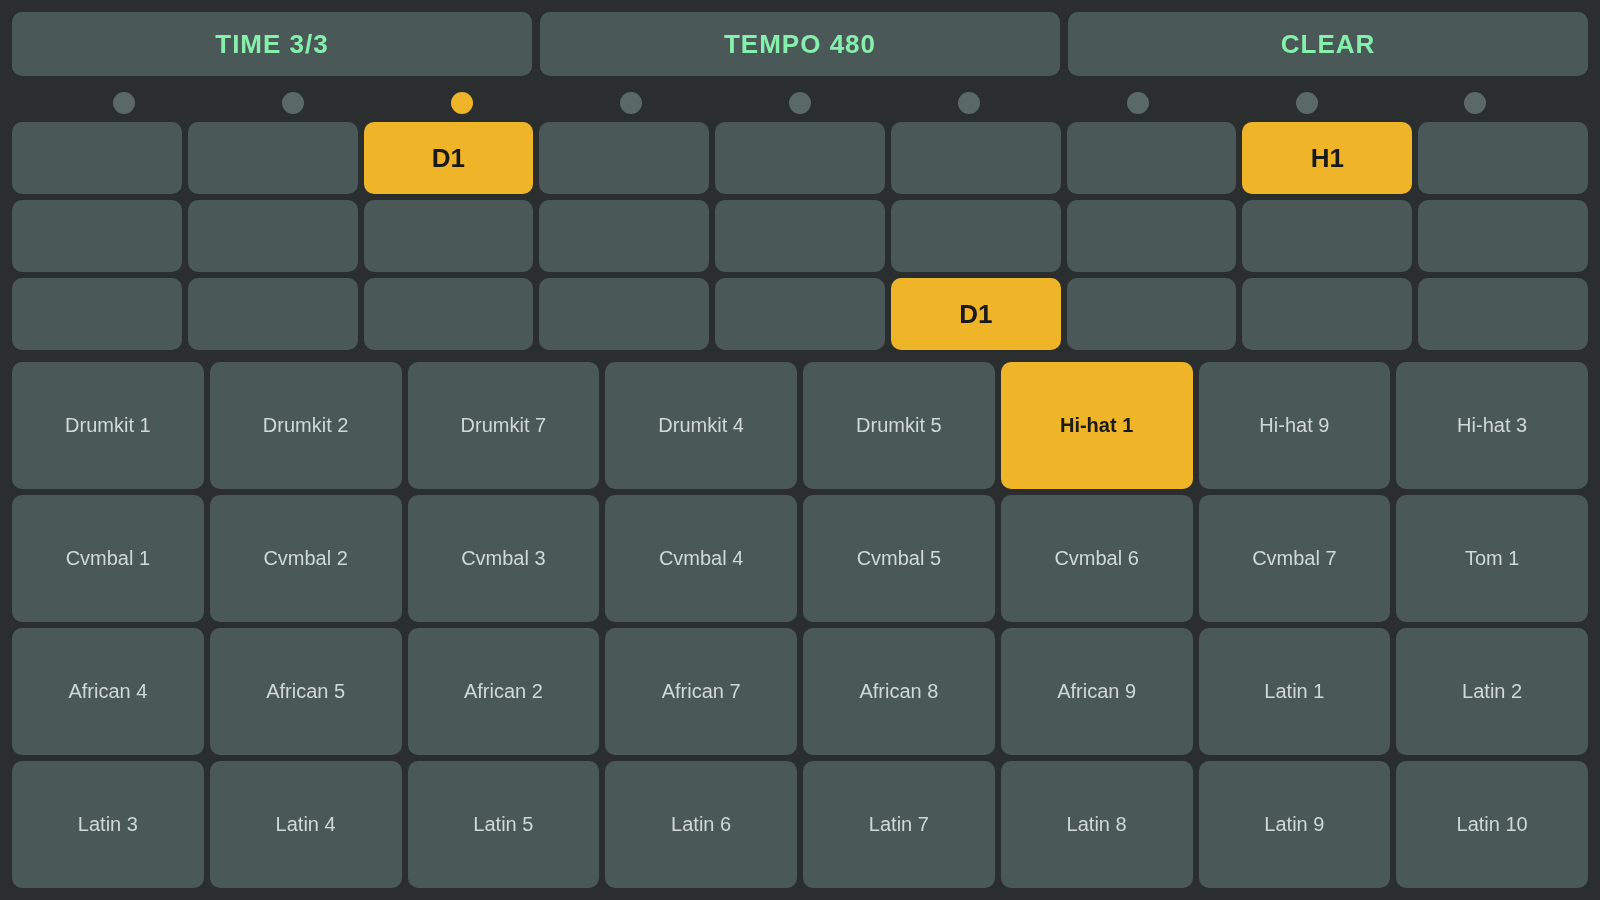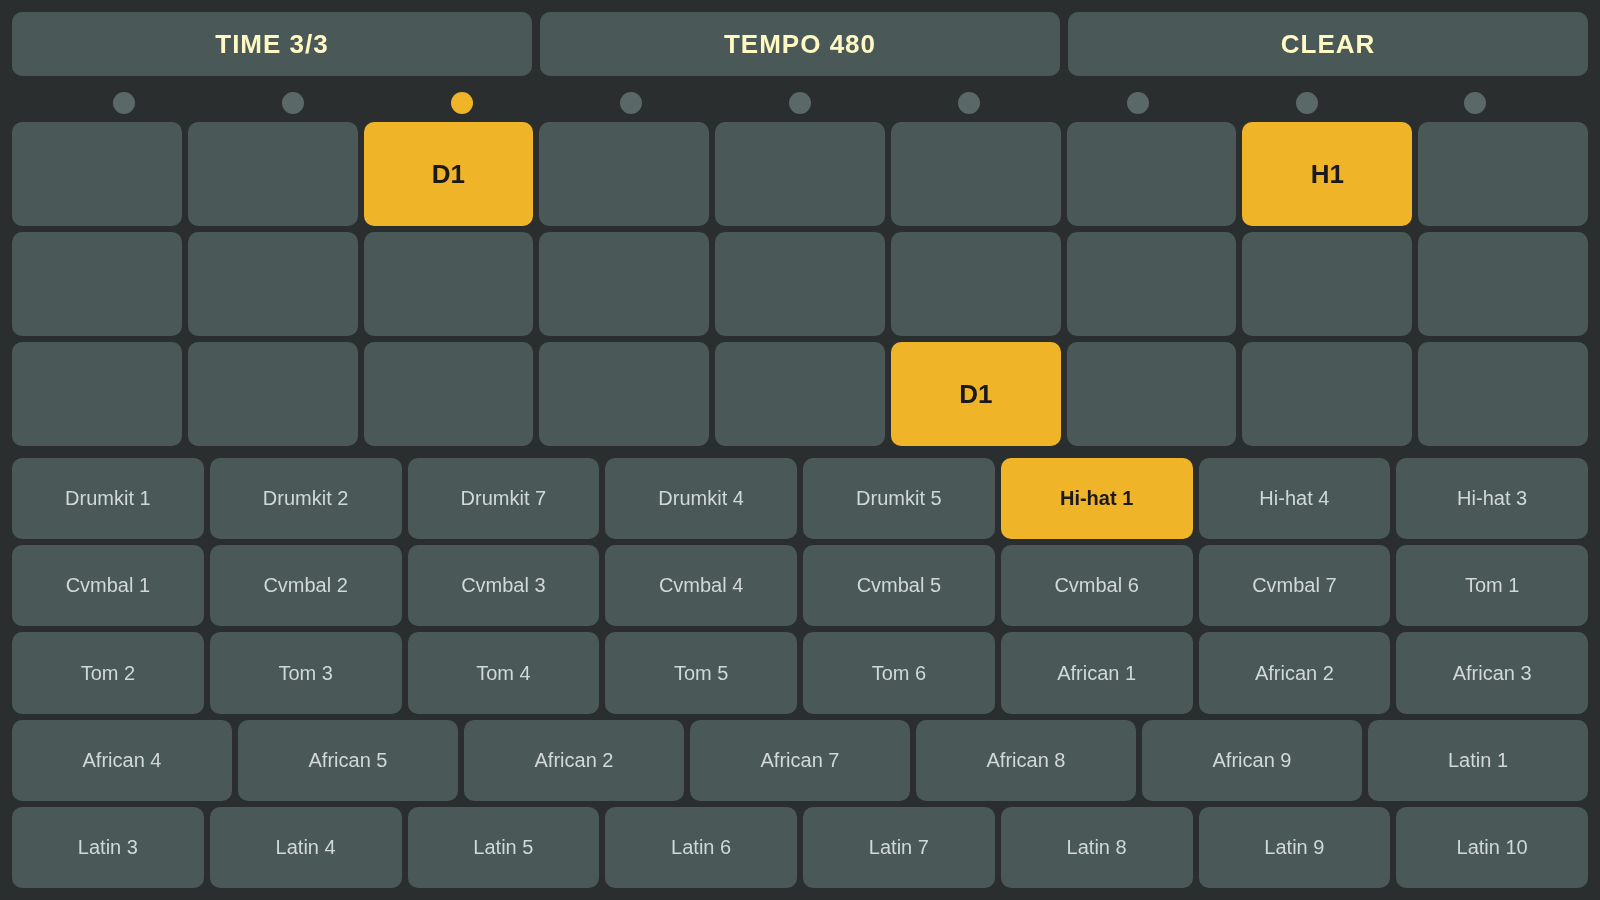--- a/index.html
+++ b/index.html
@@ -19,21 +19,21 @@
       gap: 8px;
       padding: 12px 12px 8px 12px;
       background: #2a2e2e;
     }
     .top-btn {
       flex: 1;
       height: 64px;
       background: #4a5858;
       border: none;
       border-radius: 10px;
-      color: #fef9c3;
+      color: #86efac;
       font-size: 26px;
       font-weight: 600;
       letter-spacing: 1px;
       cursor: pointer;
     }
 
     
     .dots-row {
       display: flex;
       align-items: center;
@@ -57,21 +57,21 @@
       flex-direction: column;
       gap: 6px;
       padding: 0 12px 8px 12px;
     }
     .grid-row {
       display: flex;
       gap: 6px;
     }
     .grid-cell {
       flex: 1;
-      height: 104px;
+      height: 72px;
       background: #4a5858;
       border: none;
       border-radius: 10px;
       cursor: pointer;
       display: flex;
       align-items: center;
       justify-content: center;
       color: #1a1a1a;
       font-size: 26px;
       font-weight: 700;
@@ -172,51 +172,42 @@
   </div>
 
 <div class="sound-grid">
 <div class="sound-row">
       <button class="sound-btn">Drumkit 1</button>
       <button class="sound-btn">Drumkit 2</button>
       <button class="sound-btn">Drumkit 7</button>
       <button class="sound-btn">Drumkit 4</button>
       <button class="sound-btn">Drumkit 5</button>
       <button class="sound-btn active">Hi-hat 1</button>
-      <button class="sound-btn">Hi-hat 4</button>
+      <button class="sound-btn">Hi-hat 9</button>
       <button class="sound-btn">Hi-hat 3</button>
     </div>
     <div class="sound-row">
       <button class="sound-btn">Cvmbal 1</button>
       <button class="sound-btn">Cvmbal 2</button>
       <button class="sound-btn">Cvmbal 3</button>
       <button class="sound-btn">Cvmbal 4</button>
       <button class="sound-btn">Cvmbal 5</button>
       <button class="sound-btn">Cvmbal 6</button>
       <button class="sound-btn">Cvmbal 7</button>
       <button class="sound-btn">Tom 1</button>
     </div>
     <div class="sound-row">
-      <button class="sound-btn">Tom 2</button>
-      <button class="sound-btn">Tom 3</button>
-      <button class="sound-btn">Tom 4</button>
-      <button class="sound-btn">Tom 5</button>
-      <button class="sound-btn">Tom 6</button>
-      <button class="sound-btn">African 1</button>
-      <button class="sound-btn">African 2</button>
-      <button class="sound-btn">African 3</button>
-    </div>
-    <div class="sound-row">
       <button class="sound-btn">African 4</button>
       <button class="sound-btn">African 5</button>
       <button class="sound-btn">African 2</button>
       <button class="sound-btn">African 7</button>
       <button class="sound-btn">African 8</button>
       <button class="sound-btn">African 9</button>
       <button class="sound-btn">Latin 1</button>
+      <button class="sound-btn">Latin 2</button>
     </div>
     <div class="sound-row">
       <button class="sound-btn">Latin 3</button>
       <button class="sound-btn">Latin 4</button>
       <button class="sound-btn">Latin 5</button>
       <button class="sound-btn">Latin 6</button>
       <button class="sound-btn">Latin 7</button>
       <button class="sound-btn">Latin 8</button>
       <button class="sound-btn">Latin 9</button>
       <button class="sound-btn">Latin 10</button>

